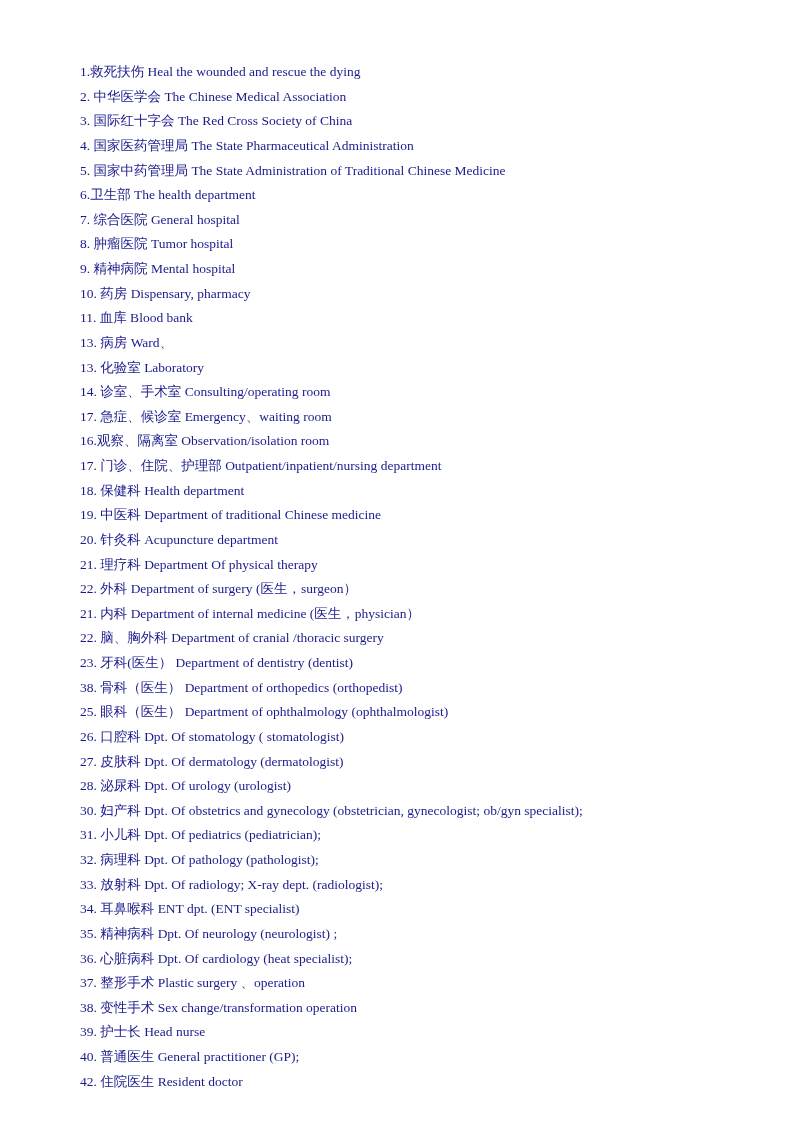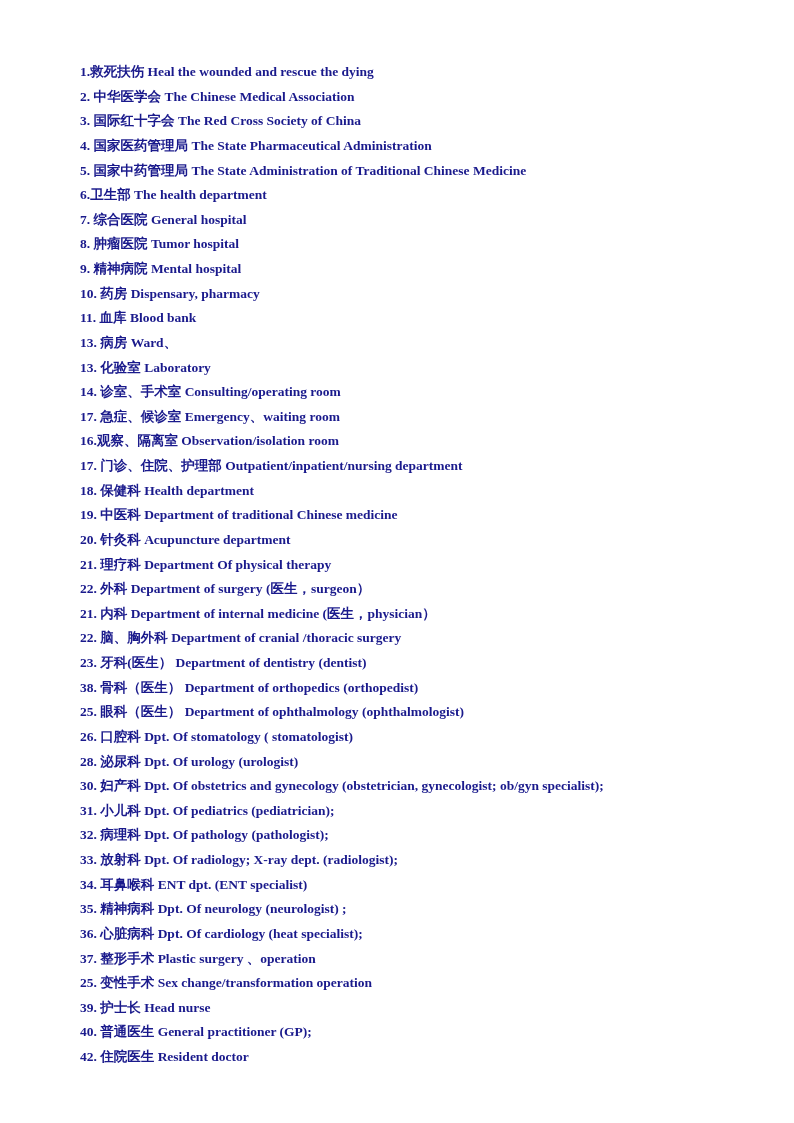--- a/index.html
+++ b/index.html
@@ -15,21 +15,20 @@
       padding: 60px 80px;
     }
     .content {
       font-size: 13.5px;
       line-height: 1.75;
       color: #1a1a8c;
     }
     .item {
       display: block;
       margin-bottom: 1px;
-      font-weight: bold;
     }
   </style>
 </head>
 <body>
 
 <div class="content">
 <span class="item">1.救死扶伤 Heal the wounded and rescue the dying</span>
     <span class="item">2. 中华医学会 The Chinese Medical Association</span>
     <span class="item">3. 国际红十字会 The Red Cross Society of China</span>
     <span class="item">4. 国家医药管理局 The State Pharmaceutical Administration</span>
@@ -50,26 +49,27 @@
     <span class="item">19.  中医科 Department of traditional Chinese medicine</span>
     <span class="item">20.  针灸科 Acupuncture department</span>
     <span class="item">21.  理疗科 Department Of physical therapy</span>
     <span class="item">22.  外科  Department of surgery (医生，surgeon）</span>
     <span class="item">21.  内科 Department of internal medicine (医生，physician）</span>
     <span class="item">22.  脑、胸外科 Department of cranial /thoracic surgery</span>
     <span class="item">23.  牙科(医生） Department of dentistry (dentist)</span>
     <span class="item">38.  骨科（医生） Department of orthopedics (orthopedist)</span>
     <span class="item">25.  眼科（医生） Department of ophthalmology (ophthalmologist)</span>
     <span class="item">26.  口腔科 Dpt. Of stomatology ( stomatologist)</span>
+    <span class="item">27.  皮肤科 Dpt. Of dermatology    (dermatologist)</span>
     <span class="item">28.  泌尿科 Dpt. Of urology (urologist)</span>
     <span class="item">30.  妇产科 Dpt. Of obstetrics and gynecology (obstetrician, gynecologist; ob/gyn specialist);</span>
     <span class="item">31.  小儿科 Dpt. Of pediatrics (pediatrician);</span>
     <span class="item">32.  病理科 Dpt. Of pathology (pathologist);</span>
     <span class="item">33.  放射科 Dpt. Of radiology; X-ray dept. (radiologist);</span>
     <span class="item">34.  耳鼻喉科 ENT dpt. (ENT specialist)</span>
     <span class="item">35.  精神病科 Dpt. Of neurology (neurologist) ;</span>
     <span class="item">36.  心脏病科 Dpt. Of cardiology (heat specialist);</span>
     <span class="item">37.  整形手术 Plastic surgery  、operation</span>
-    <span class="item">25.  变性手术 Sex change/transformation operation</span>
+    <span class="item">38.  变性手术 Sex change/transformation operation</span>
     <span class="item">39.  护士长 Head nurse</span>
     <span class="item">40.  普通医生 General practitioner (GP);</span>
     <span class="item">42.  住院医生 Resident doctor</span>
   </div>
 
 </body></html>

